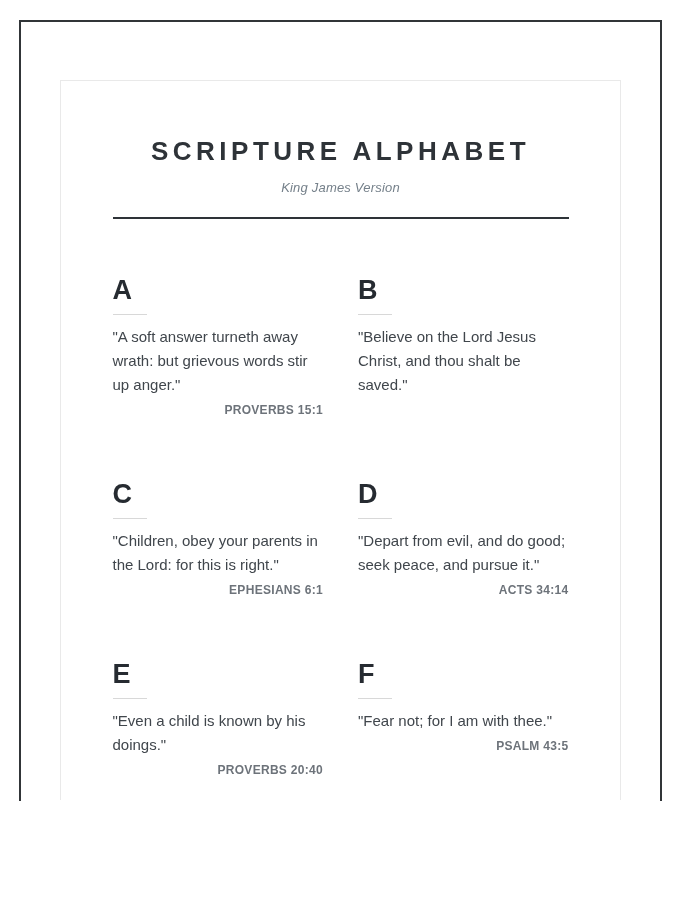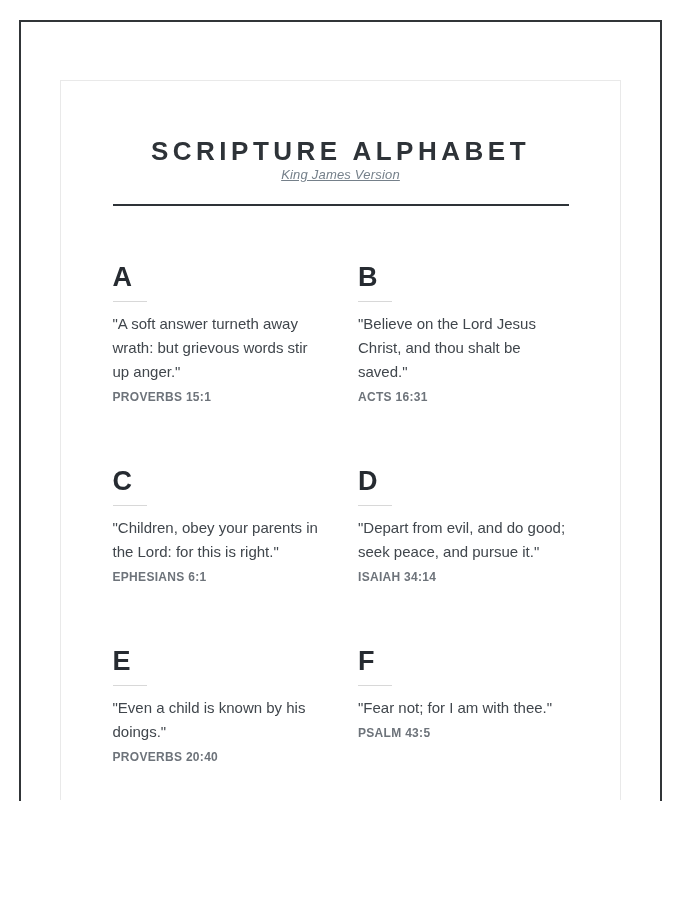--- a/index.html
+++ b/index.html
@@ -28,25 +28,25 @@
   }
   .card-header { text-align: center; padding-top: 55px; }
   .page-title {
     font-size: 26px;
     font-weight: bold;
     letter-spacing: 4.5px;
     color: #2e3338;
     line-height: 1.2;
   }
   .page-subtitle {
+    margin-top: 13px;
     font-style: italic;
     font-size: 13px;
     color: #75808a;
     letter-spacing: 0.2px;
-    text-decoration: underline;
   }
   .divider {
     width: 456px; height: 2px;
     background: #2e3338;
     margin: 22px auto 0 auto;
   }
   .entries {
     width: 456px;
     margin: 56px auto 0 auto;
     display: grid;
@@ -72,20 +72,21 @@
     line-height: 24px;
     color: #40464c;
   }
   .reference {
     margin-top: 4px;
     font-size: 12px;
     font-weight: bold;
     letter-spacing: 0.3px;
     color: #6d737a;
     line-height: 18px;
+    text-align: right;
   }
 </style>
 </head>
 <body>
 
 <div class="outer-frame">
   <div class="card">
 
     <header class="card-header">
       <h1 class="page-title">SCRIPTURE ALPHABET</h1>
@@ -99,35 +100,34 @@
         <h2 class="letter">A</h2>
         <div class="letter-underline"></div>
         <p class="verse">"A soft answer turneth away wrath: but grievous words stir up anger."</p>
         <div class="reference">PROVERBS 15:1</div>
       </section>
 
       <section class="entry">
         <h2 class="letter">B</h2>
         <div class="letter-underline"></div>
         <p class="verse">"Believe on the Lord Jesus Christ, and thou shalt be saved."</p>
-        <div class="reference">ACTS 16:31</div>
       </section>
 
       <section class="entry">
         <h2 class="letter">C</h2>
         <div class="letter-underline"></div>
         <p class="verse">"Children, obey your parents in the Lord: for this is right."</p>
         <div class="reference">EPHESIANS 6:1</div>
       </section>
 
       <section class="entry">
         <h2 class="letter">D</h2>
         <div class="letter-underline"></div>
         <p class="verse">"Depart from evil, and do good; seek peace, and pursue it."</p>
-        <div class="reference">ISAIAH 34:14</div>
+        <div class="reference">ACTS 34:14</div>
       </section>
 
       <section class="entry">
         <h2 class="letter">E</h2>
         <div class="letter-underline"></div>
         <p class="verse">"Even a child is known by his doings."</p>
         <div class="reference">PROVERBS 20:40</div>
       </section>
 
       <section class="entry">

